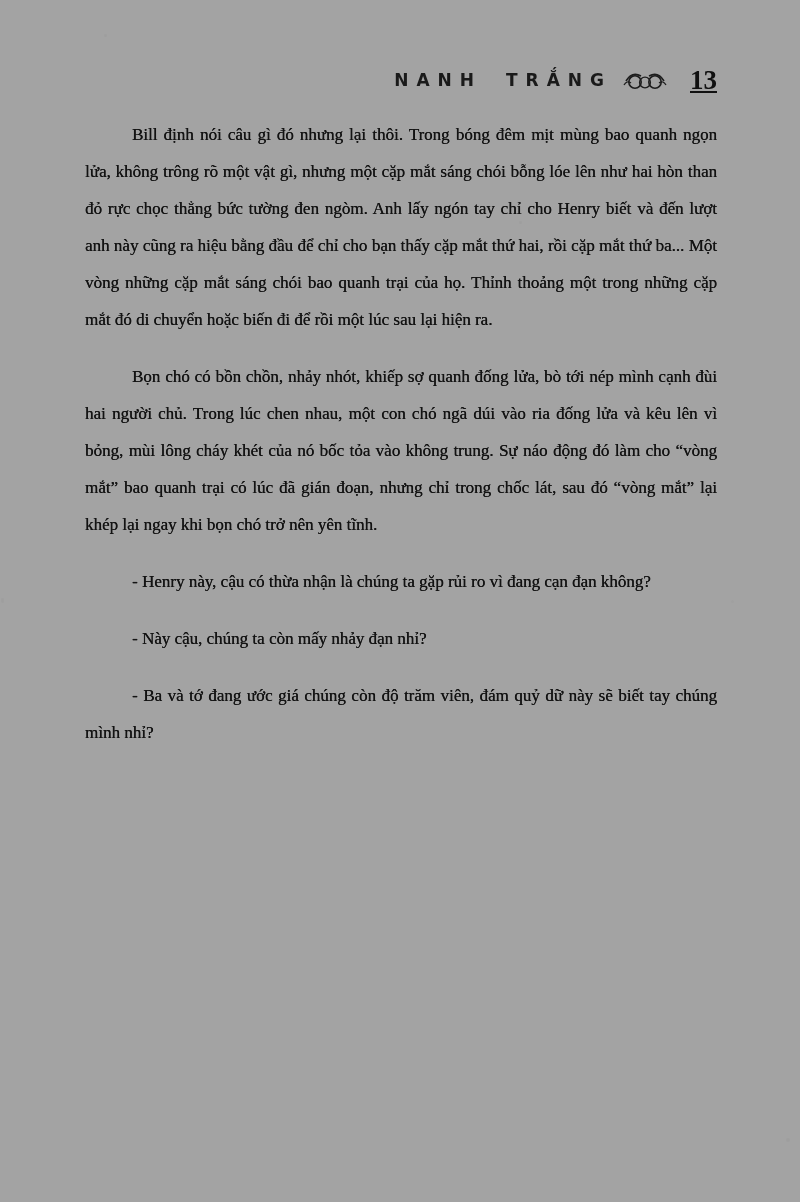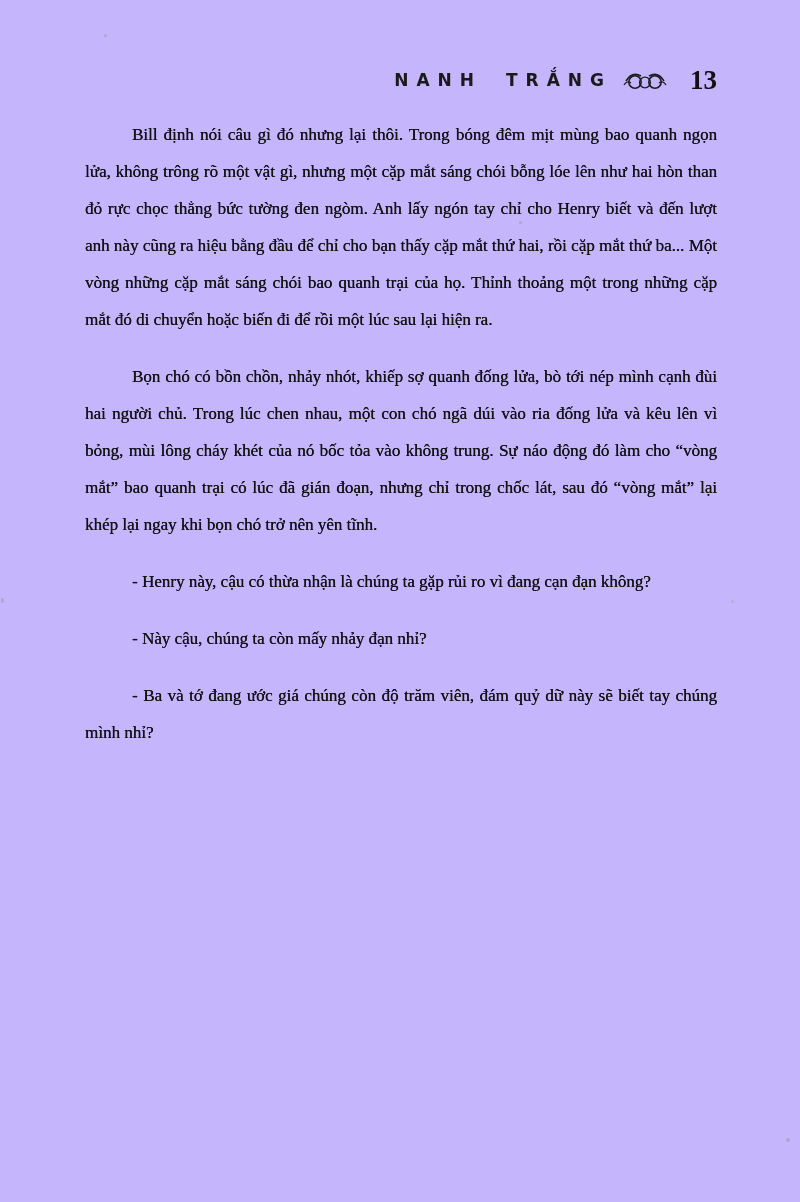--- a/index.html
+++ b/index.html
@@ -1,20 +1,20 @@
 <!DOCTYPE html>
 <html><head>
 <meta charset="utf-8">
 <style>
   html,body { margin:0; padding:0; background:#e8e8e8; }
   .page {
     position:relative;
     width:800px; height:1202px;
     margin:0 auto;
-    background:#c4b5fd;
+    background:#a3a3a3;
     font-family:"Liberation Serif", serif;
     color:#131313;
     overflow:hidden;
   }
   
   .header {
     position:absolute;
     top:62px; left:85px; right:83px;
     height:36px;
     display:flex;
@@ -35,20 +35,21 @@
     margin-right:22px;
     display:inline-flex;
     align-items:center;
   }
   .page-number {
     font-family:"Liberation Serif", serif;
     font-size:27px;
     font-weight:600;
     color:#111;
     line-height:1;
+    text-decoration:underline;
   }
   
   .body-text {
     position:absolute;
     top:116px; left:85px;
     width:632px;
     font-size:17px;
     line-height:37px;
     text-align:justify;
     text-shadow:0.25px 0 0 currentColor;

